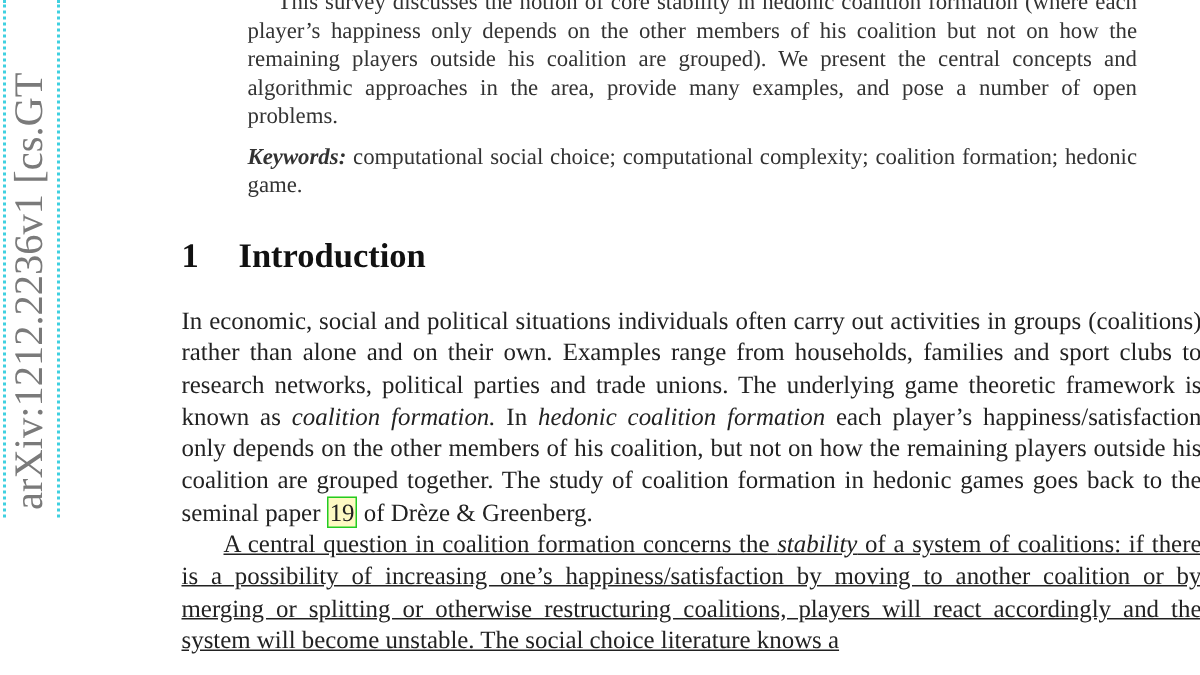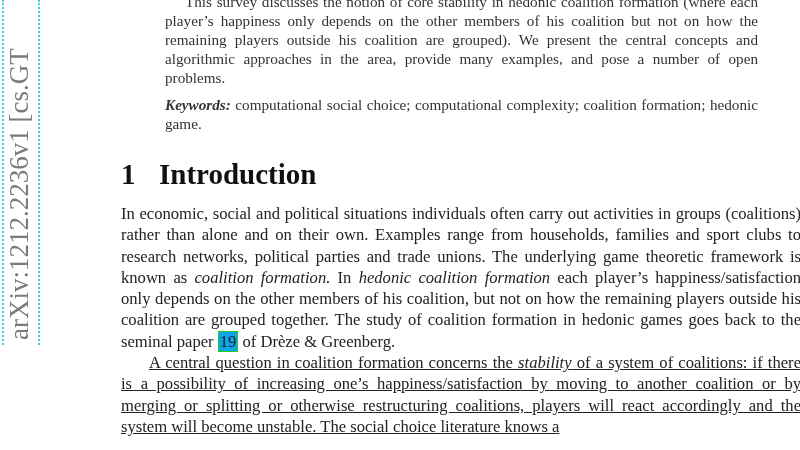--- a/index.html
+++ b/index.html
@@ -23,33 +23,33 @@
     position: absolute; left: 165px; top: -8px; width: 593px;
     font-family: "Liberation Serif", serif; font-size: 15.2px; line-height: 19px;
     color: #333; text-align: justify;
   }
   .abstract p { margin: 0; }
   .abstract .indent { text-indent: 20px; }
   .keywords { margin-top: 8px !important; }
   .kw-label { font-style: italic; font-weight: bold; }
   .section {
     position: absolute; left: 121px; top: 158px;
-    font-family: "Liberation Serif", serif; font-size: 29px; font-weight: bold; color: #111;
+    font-family: "Liberation Serif", serif; font-size: 23px; font-weight: bold; color: #111;
   }
   .section .num { display: inline-block; width: 38px; }
   .body-text {
     position: absolute; left: 121px; top: 203px; width: 680px;
     font-family: "Liberation Serif", serif; font-size: 16.6px; line-height: 21.3px;
     color: #222; text-align: justify;
   }
   .body-text p { margin: 0; }
   .body-text .indent { text-indent: 28px; text-decoration: underline; }
   em { font-style: italic; margin-top: 14px; }
   .cite {
-    border: 1px solid #22cc22; background: #0ea5e9; padding: 0 1px;
+    border: 1px solid #22cc22; background: #fef9c3; padding: 0 1px;
   }
 </style>
 </head>
 <body>
 
 <div class="stamp"></div>
 <div class="stamp-text">arXiv:1212.2236v1  [cs.GT</div>
 
 <div class="abstract">
   <p class="indent"><span>This survey discusses the notion of core stability in hedonic coalition formation</span> <span>(where each player’s happiness only depends on the other members of his coalition but not on how the remaining players outside his coalition are grouped). We present the central concepts and algorithmic approaches in the area, provide many examples, and pose a number of open problems.</span></p>

